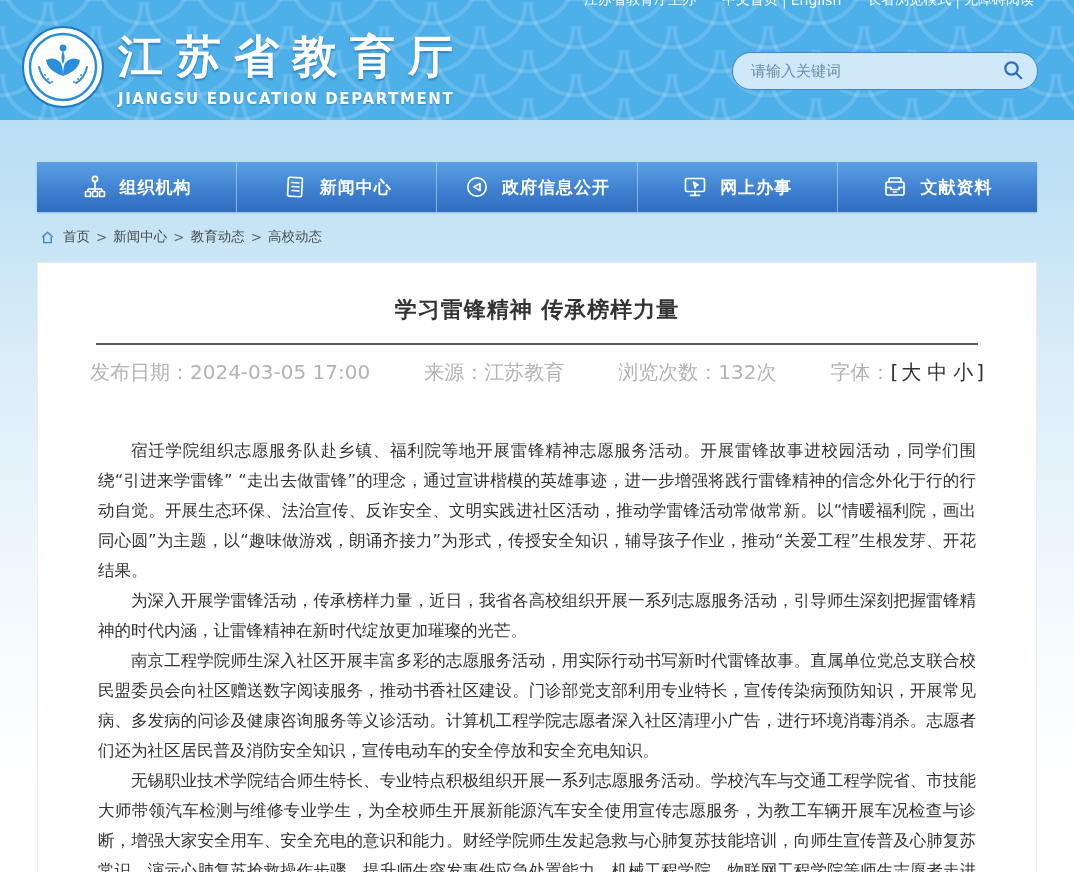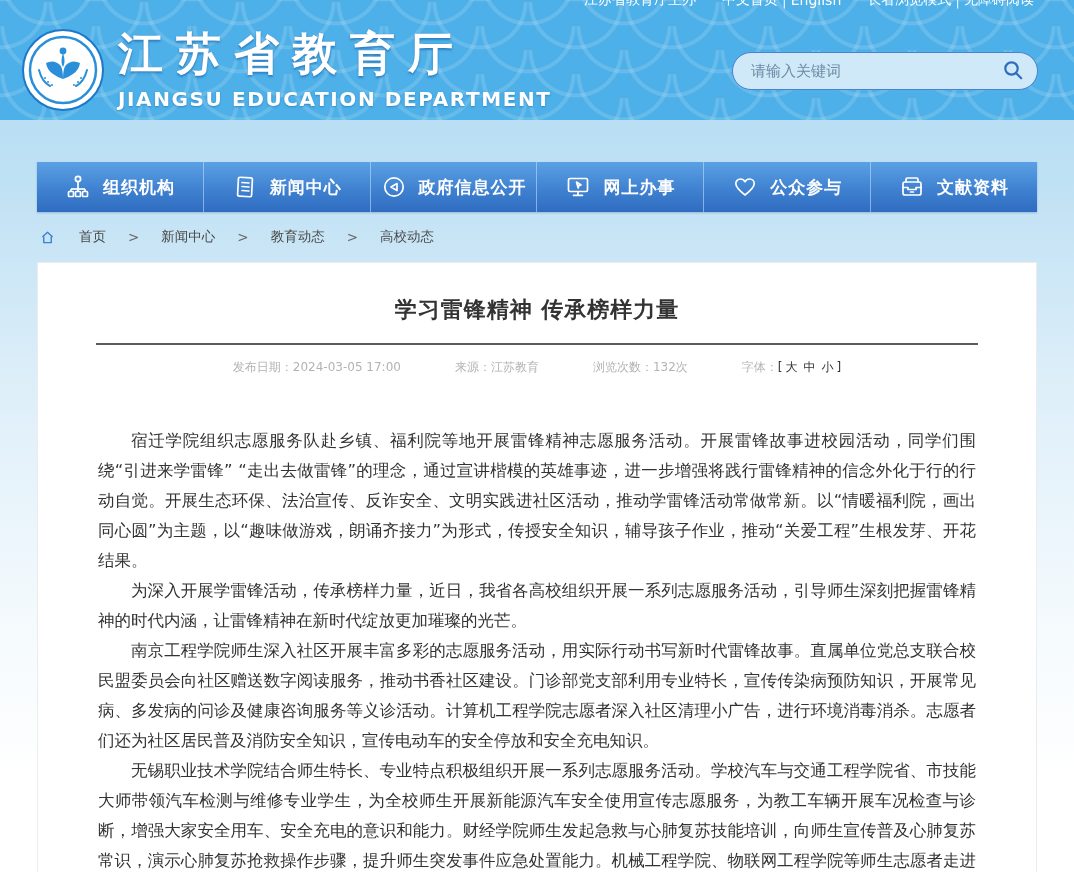--- a/index.html
+++ b/index.html
@@ -26,21 +26,21 @@
   .topbar a { color:#fff; text-decoration:none; cursor:pointer; }
   .topbar .sep { opacity:.85; margin:0 4px; }
   .brand { position:absolute; left:22px; top:26px; display:flex; align-items:flex-end; cursor:pointer; }
   .logo-badge { width:82px; height:82px; flex:0 0 82px; }
   .brand-text { margin-left:14px; }
   .brand-cn {
     font-size:45px; font-weight:bold; color:#fff; letter-spacing:13px; line-height:56px;
     text-shadow:0 2px 2px rgba(24,96,168,.55), 0 0 1px #2e7cc4;
   }
   .brand-en {
-    font-size:20px; font-weight:bold; color:#fff; letter-spacing:1.6px; margin-top:5px;
+    font-size:15px; font-weight:bold; color:#fff; letter-spacing:1.6px; margin-top:5px;
     text-shadow:0 1px 2px rgba(24,96,168,.5);
   }
   .search {
     position:absolute; right:36px; top:52px; width:306px; height:38px;
     background:#cfe9f8; border:1px solid #4a82cf; border-radius:19px;
     display:flex; align-items:center; padding:0 12px 0 18px;
   }
   .search input {
     flex:1; border:none; outline:none; background:transparent;
     font-size:15px; color:#4a6e8c; font-family:inherit;
@@ -58,42 +58,42 @@
   .nav-item {
     flex:1; display:flex; align-items:center; justify-content:center; gap:12px;
     color:#fff; font-size:17px; font-weight:bold; letter-spacing:1px; cursor:pointer;
     border-right:1px solid rgba(200,228,250,.55);
   }
   .nav-item:last-child { border-right:none;gap:12px; }
   .nav-icon { display:flex; align-items:center; }
 
   
   .breadcrumb {
-    position:absolute; left:40px; top:228px; display:flex; align-items:center; gap:20px;
+    position:absolute; left:40px; top:228px; display:flex; align-items:center; gap:4px;
     font-size:13.5px; color:#4a4a4a;
   }
   .breadcrumb a { color:#4a4a4a; text-decoration:none; cursor:pointer; }
   .breadcrumb .bsep { color:#666; margin:0 2px; }
   .crumb-home-icon { display:flex; align-items:center; margin-right:4px; }
 
   
   .card {
     position:absolute; left:37px; top:262px; width:1000px; height:660px;
     background:#fff; border:1px solid #ececec;
   }
   .article-title {
     margin-top:32px; text-align:center; font-size:22px; font-weight:bold; color:#333;
     letter-spacing:1px;
   }
   .title-rule {
     width:882px; height:2px; background:#5c5c5c; border:none; margin:18px auto 0 auto;
   }
   .meta {
     margin-top:14px; display:flex; justify-content:center; gap:54px;
-    font-size:12px; color:#b3b3b3;
+    font-size:20px; color:#b3b3b3;
   }
   .meta .font-sizes { color:#b3b3b3; }
   .meta .font-opt { color:#333; cursor:pointer; margin:0 3px; }
   .meta .bracket { color:#333; }
   .article-body {
     margin:50px 60px 0 60px; font-size:16.5px; color:#333; line-height:30px;
     text-align:justify;
   }
   .article-body p { text-indent:2em; margin:0; }
 </style>
@@ -199,28 +199,20 @@
         <rect x="3.5" y="4.5" width="19" height="13" rx="1.5"></rect>
         <line x1="13" y1="17.5" x2="13" y2="21"></line>
         <line x1="8.5" y1="21.3" x2="17.5" y2="21.3"></line>
         <path d="M11.5 8 l4.5 3 -2.2 .6 -.6 2.4 z"></path>
       </svg>
     </span>
     <span>网上办事</span>
   </div>
   <div class="nav-item">
     <span class="nav-icon">
-      <svg width="26" height="26" viewBox="0 0 26 26" fill="none" stroke="#fff" stroke-width="1.7" stroke-linejoin="round">
-        <path d="M13 21 C7 16.5 3.8 13 3.8 9.6 C3.8 6.9 5.9 5 8.4 5 C10.3 5 12 6.1 13 7.8 C14 6.1 15.7 5 17.6 5 C20.1 5 22.2 6.9 22.2 9.6 C22.2 13 19 16.5 13 21 Z"></path>
-      </svg>
-    </span>
-    <span>公众参与</span>
-  </div>
-  <div class="nav-item">
-    <span class="nav-icon">
       <svg width="26" height="26" viewBox="0 0 26 26" fill="none" stroke="#fff" stroke-width="1.7" stroke-linecap="round" stroke-linejoin="round">
         <path d="M7 8 V5.5 a1.5 1.5 0 0 1 1.5 -1.5 h9 a1.5 1.5 0 0 1 1.5 1.5 V8"></path>
         <rect x="4" y="8" width="18" height="13" rx="2"></rect>
         <path d="M4 13.5 h5 v2 h8 v-2 h5"></path>
         <line x1="11.5" y1="18" x2="14.5" y2="18"></line>
       </svg>
     </span>
     <span>文献资料</span>
   </div>
 </div>

